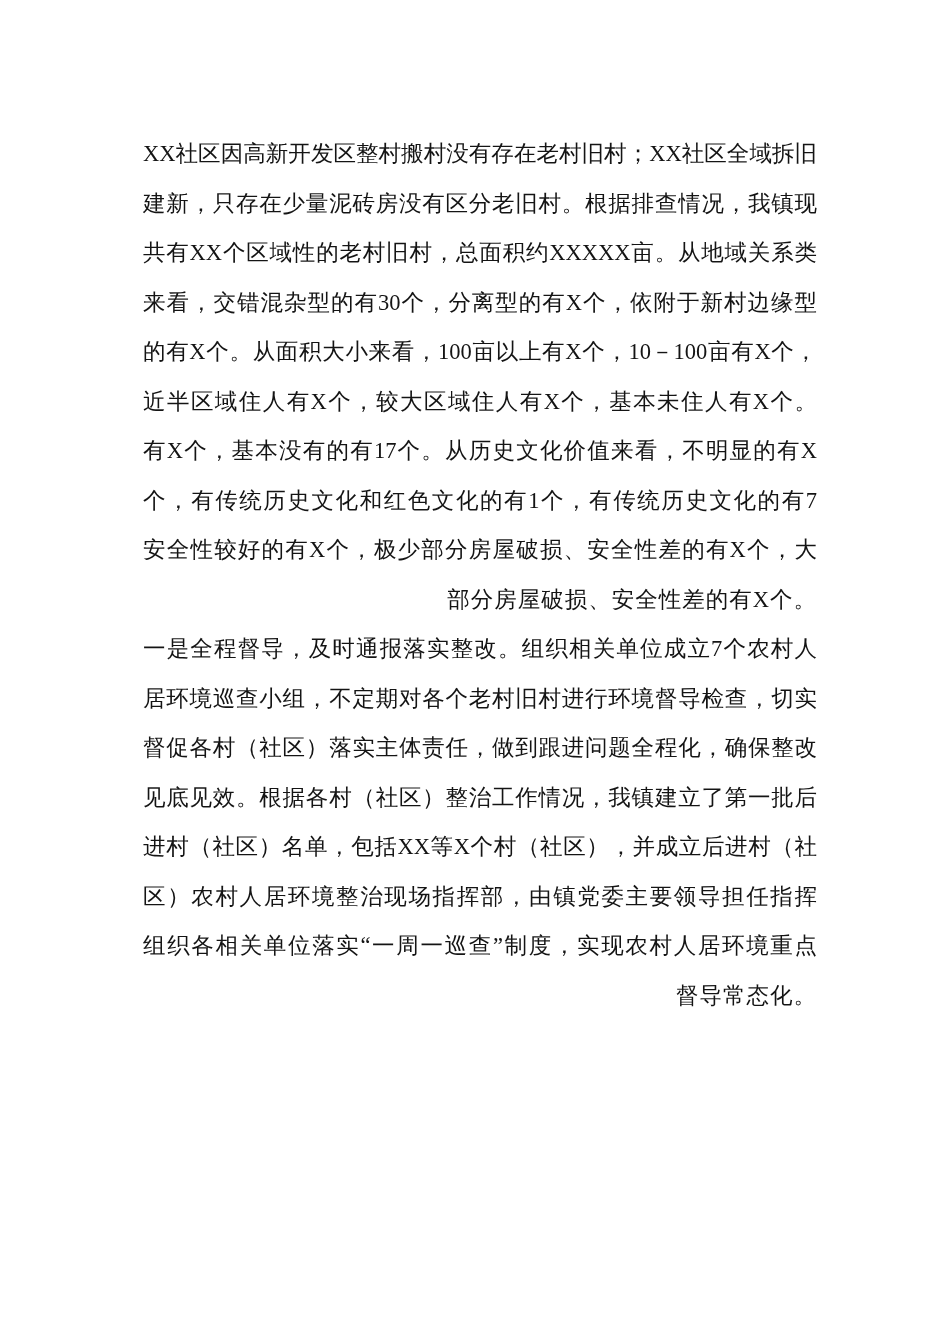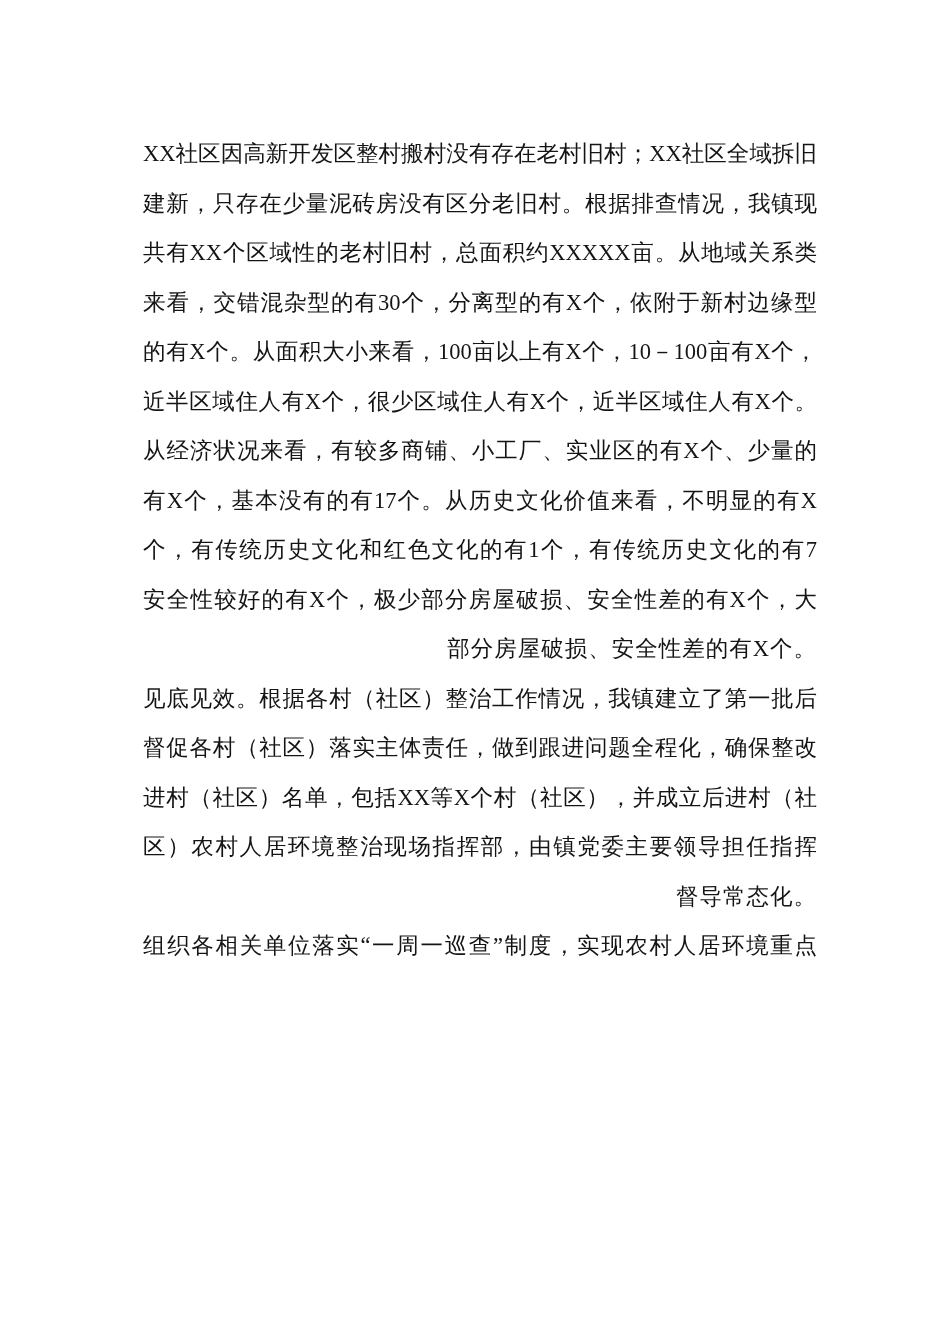--- a/index.html
+++ b/index.html
@@ -41,31 +41,32 @@
 <body>
 
 <div class="page">
 
   <div>
     <div class="line fill">XX社区因高新开发区整村搬村没有存在老村旧村；XX社区全域拆旧</div>
     <div class="line fill">建新，只存在少量泥砖房没有区分老旧村。根据排查情况，我镇现</div>
     <div class="line fill">共有XX个区域性的老村旧村，总面积约XXXXX亩。从地域关系类型</div>
     <div class="line fill">来看，交错混杂型的有30个，分离型的有X个，依附于新村边缘型</div>
     <div class="line fill">的有X个。从面积大小来看，100亩以上有X个，10－100亩有X个，</div>
-    <div class="line fill">近半区域住人有X个，很少区域住人有X个，近半区域住人有X个。</div>
-    <div class="line fill">从经济状况来看，有较多商铺、小工厂、实业区的有X个、少量的</div>
+    <div class="line fill">近半区域住人有X个，较大区域住人有X个，基本未住人有X个。</div>
     <div class="line fill">有X个，基本没有的有17个。从历史文化价值来看，不明显的有X</div>
     <div class="line fill">个，有传统历史文化和红色文化的有1个，有传统历史文化的有7</div>
     <div class="line fill">安全性较好的有X个，极少部分房屋破损、安全性差的有X个，大</div>
     <div class="line">部分房屋破损、安全性差的有X个。</div>
   </div>
 
 
   <div>
+    <div class="line fill">一是全程督导，及时通报落实整改。组织相关单位成立7个农村人</div>
+    <div class="line fill">居环境巡查小组，不定期对各个老村旧村进行环境督导检查，切实</div>
+    <div class="line fill">督促各村（社区）落实主体责任，做到跟进问题全程化，确保整改</div>
     <div class="line fill">见底见效。根据各村（社区）整治工作情况，我镇建立了第一批后</div>
-    <div class="line fill">督促各村（社区）落实主体责任，做到跟进问题全程化，确保整改</div>
     <div class="line fill">进村（社区）名单，包括XX等X个村（社区），并成立后进村（社</div>
     <div class="line fill">区）农村人居环境整治现场指挥部，由镇党委主要领导担任指挥长，</div>
+    <div class="line fill">组织各相关单位落实“一周一巡查”制度，实现农村人居环境重点</div>
     <div class="line">督导常态化。</div>
-    <div class="line fill">组织各相关单位落实“一周一巡查”制度，实现农村人居环境重点</div>
   </div>
 
 </div>
 
 </body></html>

